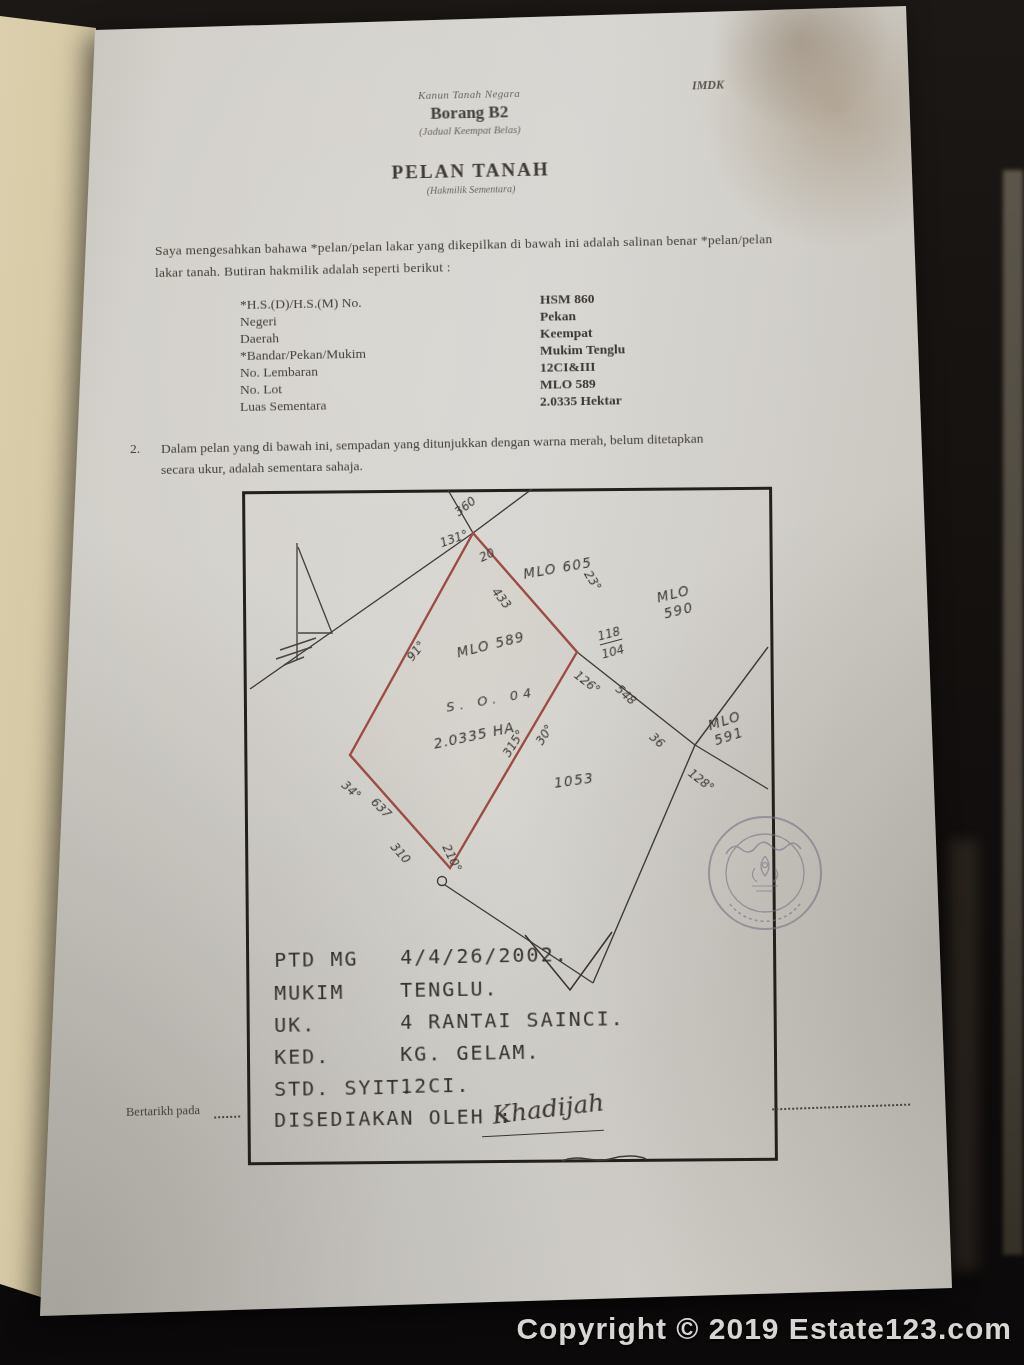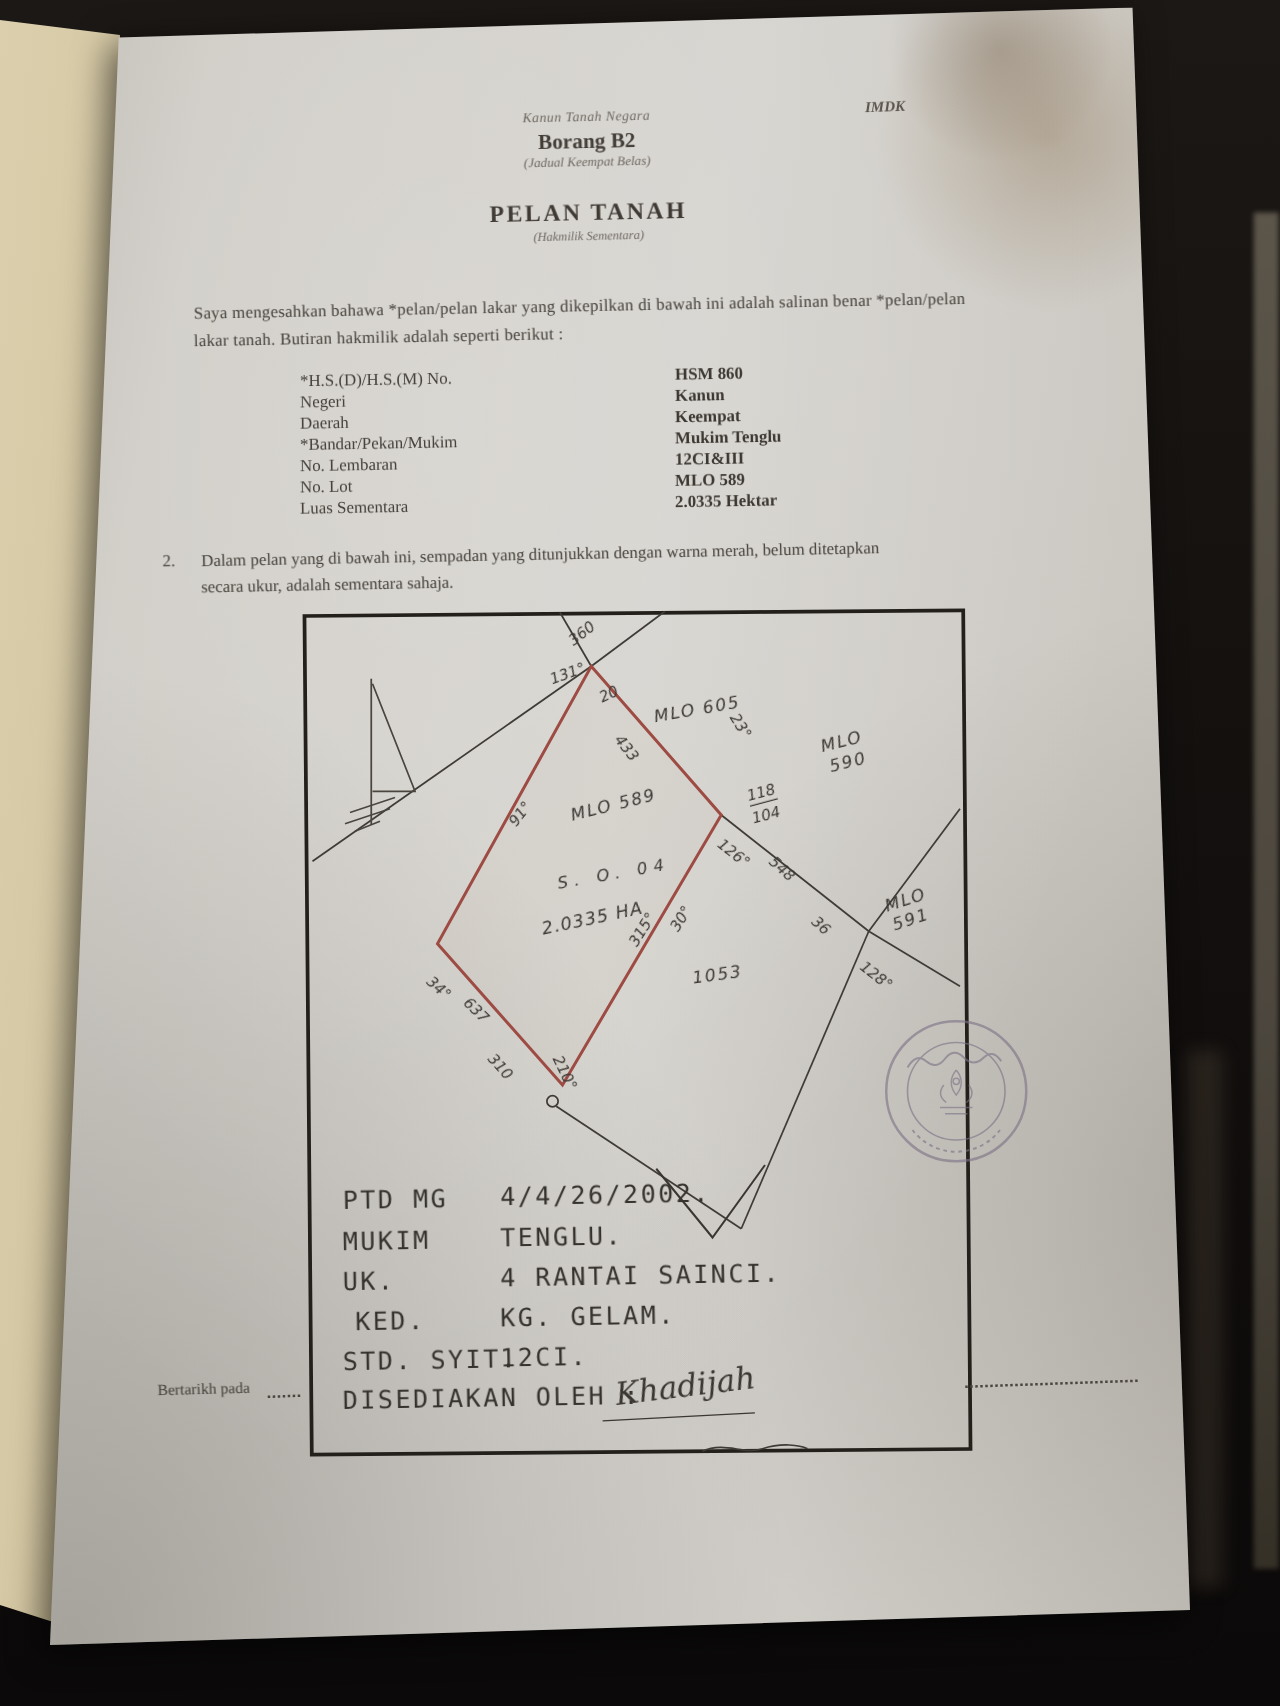--- a/index.html
+++ b/index.html
@@ -84,21 +84,21 @@
       <div class="doc-title">PELAN TANAH</div>
       <div class="title-sub">(Hakmilik Sementara)</div>
     </div>
 
     <div class="abs printed intro-line" style="top:243px">Saya mengesahkan bahawa *pelan/pelan lakar yang dikepilkan di bawah ini adalah salinan benar *pelan/pelan</div>
     <div class="abs printed intro-line" style="top:265px">lakar tanah. Butiran hakmilik adalah seperti berikut :</div>
 
     <div class="abs printed fieldrow" style="top:297px">
       <span class="lab">*H.S.(D)/H.S.(M) No.</span><span class="val">HSM 860</span></div>
     <div class="abs printed fieldrow" style="top:314px">
-      <span class="lab">Negeri</span><span class="val">Kanun</span></div>
+      <span class="lab">Negeri</span><span class="val">Pekan</span></div>
     <div class="abs printed fieldrow" style="top:331px">
       <span class="lab">Daerah</span><span class="val">Keempat</span></div>
     <div class="abs printed fieldrow" style="top:348px">
       <span class="lab">*Bandar/Pekan/Mukim</span><span class="val">Mukim Tenglu</span></div>
     <div class="abs printed fieldrow" style="top:365px">
       <span class="lab">No. Lembaran</span><span class="val">12CI&amp;III</span></div>
     <div class="abs printed fieldrow" style="top:382px">
       <span class="lab">No. Lot</span><span class="val">MLO 589</span></div>
     <div class="abs printed fieldrow" style="top:399px">
       <span class="lab">Luas Sementara</span><span class="val">2.0335 Hektar</span></div>
@@ -179,33 +179,34 @@
         </g>
       </g>
     </svg>
 
     <div class="hand" style="left:274px;top:948px;transform:rotate(-1deg)"><span>PTD MG</span></div>
     <div class="hand" style="left:400px;top:945px;transform:rotate(-1deg)">4/4/26/2002.</div>
     <div class="hand" style="left:274px;top:981px;transform:rotate(-1deg)"><span>MUKIM</span></div>
     <div class="hand" style="left:400px;top:978px;transform:rotate(-1deg)">TENGLU.</div>
     <div class="hand" style="left:274px;top:1013px;transform:rotate(-1deg)"><span>UK.</span></div>
     <div class="hand" style="left:400px;top:1010px;transform:rotate(-1deg)">4 RANTAI SAINCI.</div>
-    <div class="hand" style="left:284px;top:1045px;transform:rotate(-1deg)"><span>KED.</span></div>
+    <div class="hand" style="left:274px;top:1045px;transform:rotate(-1deg)"><span>KED.</span></div>
     <div class="hand" style="left:400px;top:1042px;transform:rotate(-1deg)">KG. GELAM.</div>
     <div class="hand" style="left:274px;top:1077px;transform:rotate(-1deg)"><span>STD. SYIT.</span></div>
     <div class="hand" style="left:400px;top:1074px;transform:rotate(-1deg)">12CI.</div>
     <div class="hand" style="left:274px;top:1108px;transform:rotate(-1deg)">DISEDIAKAN OLEH :</div>
     <div class="sig" style="left:492px;top:1094px">Khadijah</div>
     <div class="sig-line"></div>
 
     <svg class="abs" style="left:560px;top:1152px;width:90px;height:16px" viewBox="0 0 90 16">
       <path d="M2,9 C20,1 35,12 50,7 S80,4 86,7" stroke="#3e3a36" stroke-width="1.4" fill="none"></path>
     </svg>
 
     <div class="abs printed bertarikh">Bertarikh pada</div>
     <div class="abs dots" style="left:214px;top:1106px;width:26px;transform:rotate(-2deg)"></div>
     <div class="abs dots" style="left:772px;top:1096px;width:138px;transform:rotate(-2deg)"></div>
 
   </div>
   </div>
 
+  <div class="watermark">Copyright © 2019 Estate123.com</div>
 
 </div>
 
 </body></html>

